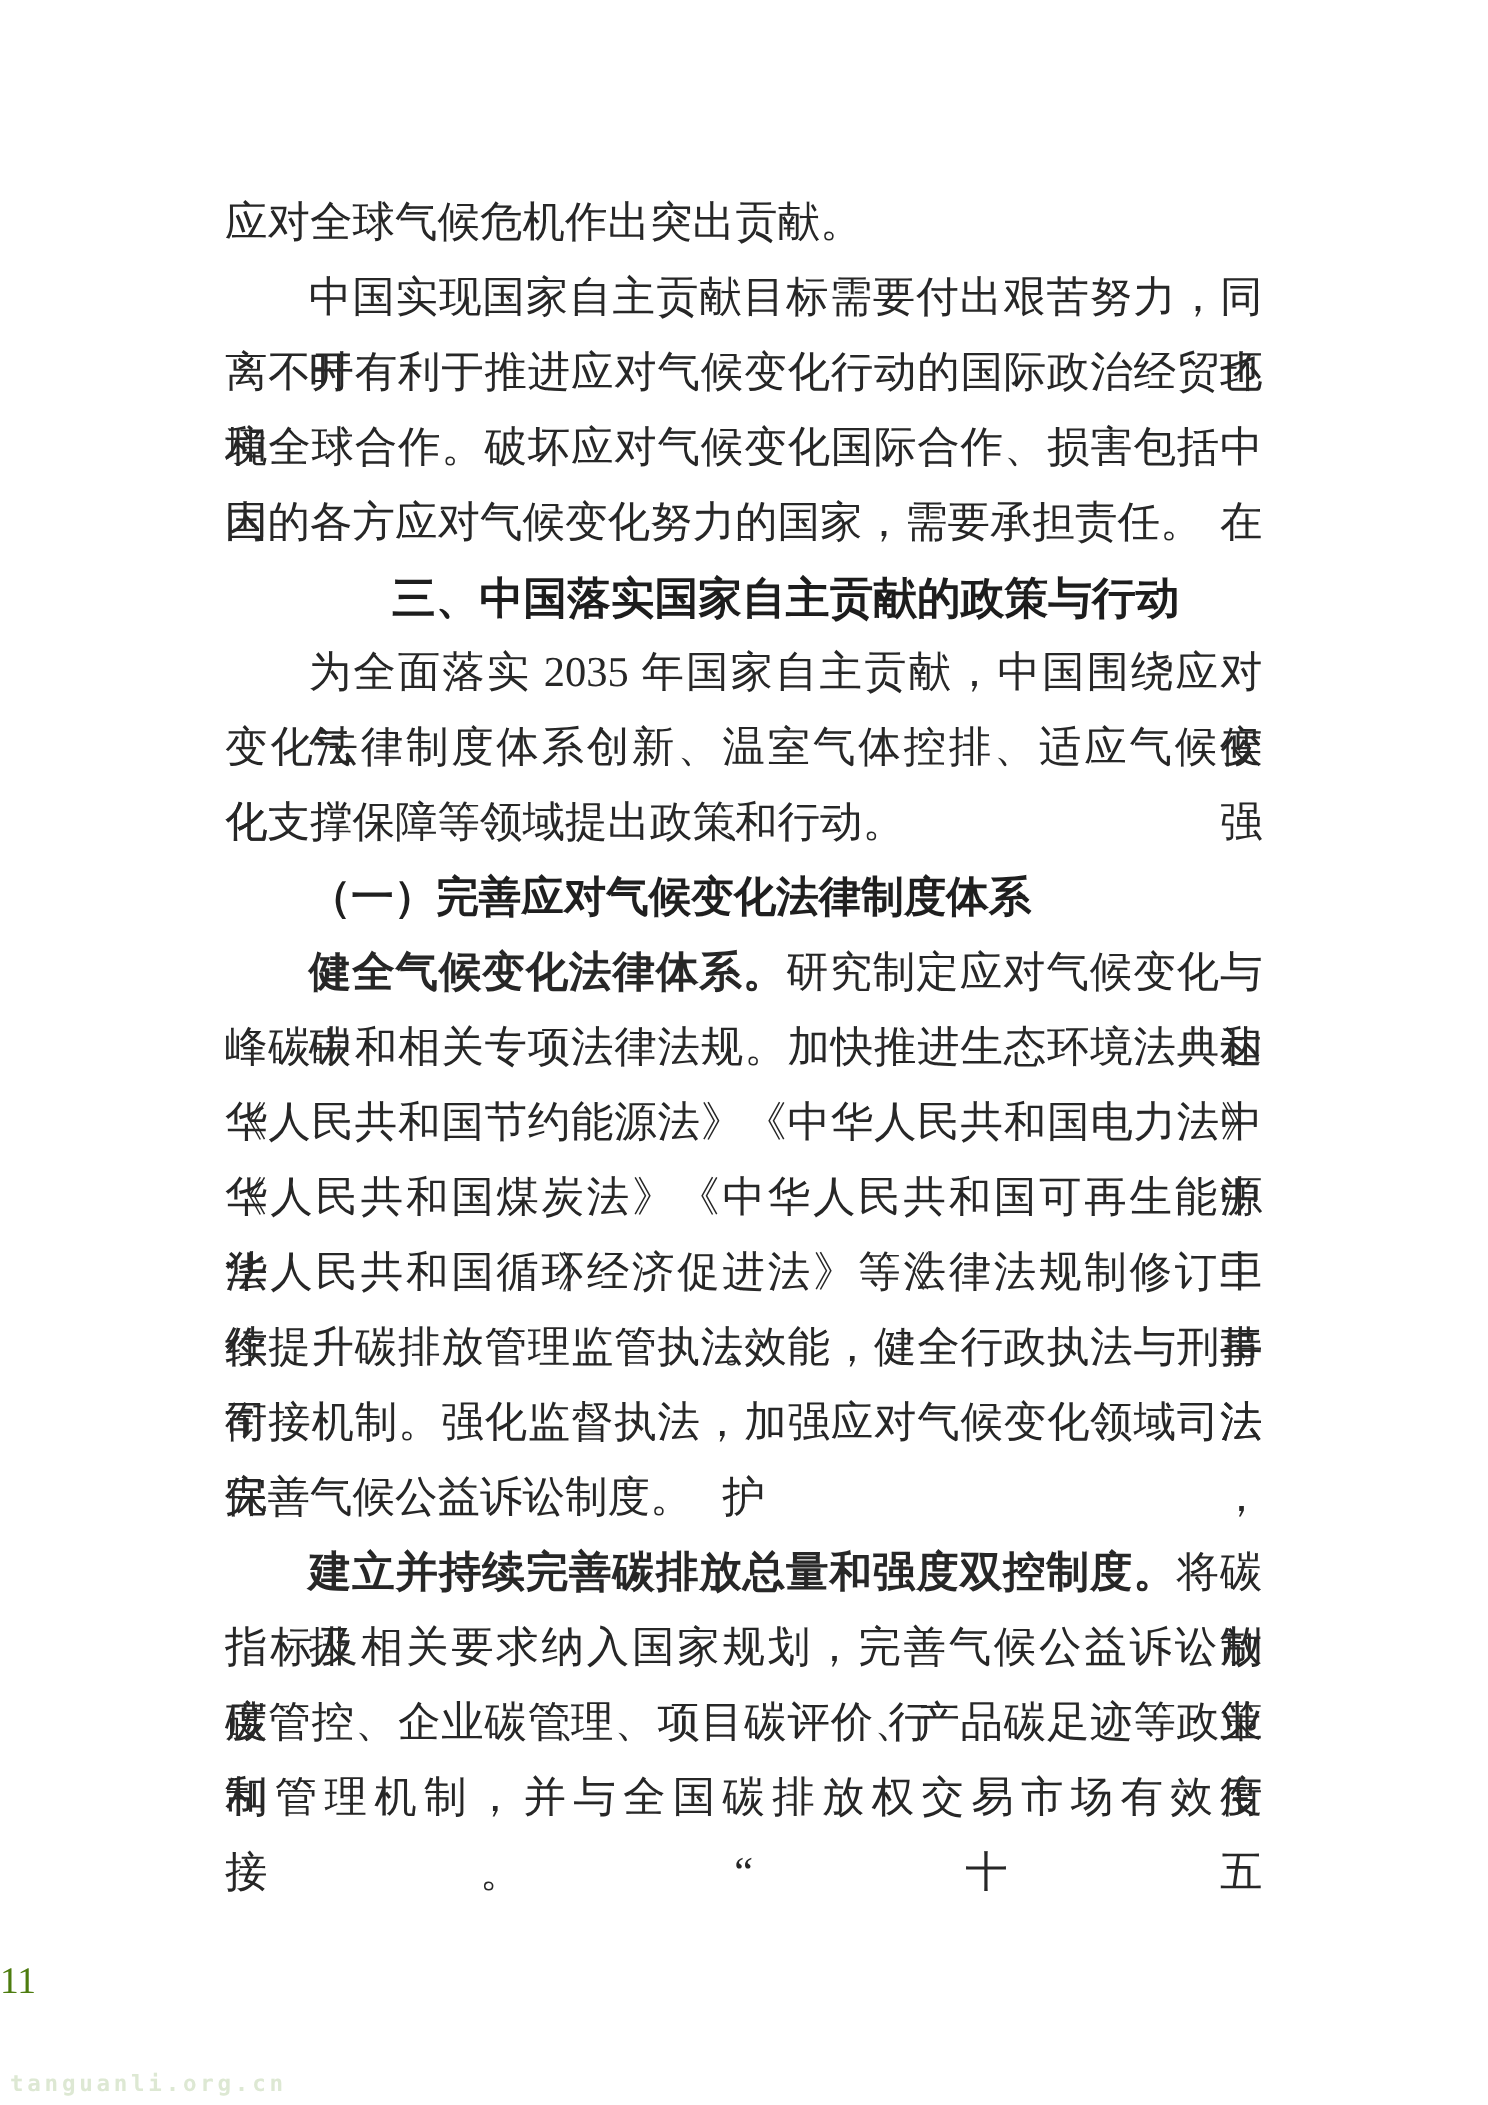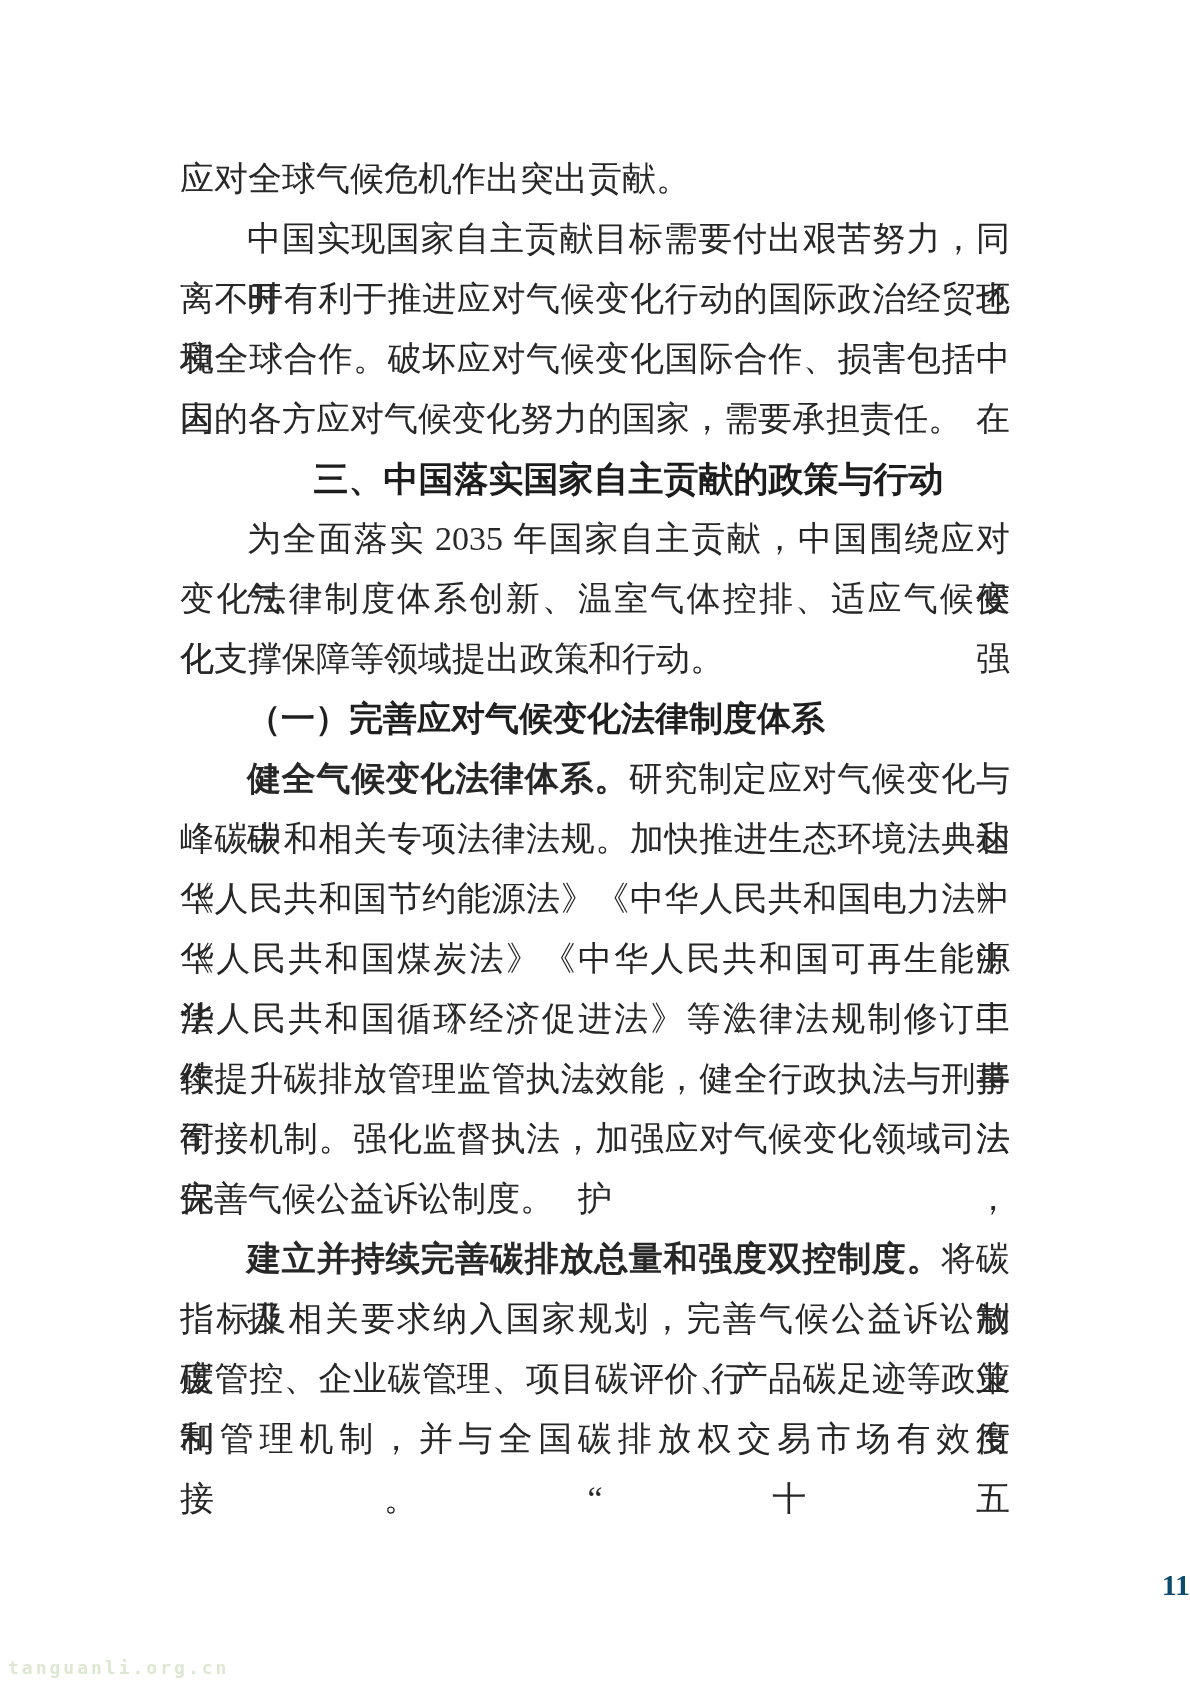--- a/index.html
+++ b/index.html
@@ -57,24 +57,23 @@
   .bold {
     font-weight: 700;
   }
   .page-number {
     position: absolute;
     top: 1555px;
     left: 0;
     width: 100%;
     height: 60px;
     line-height: 60px;
-    text-align: right;
+    text-align: left;
     font-size: 30px;
-    color: #0c4a6e;
-    font-weight: bold;
+    color: #4d7c0f;
   }
   .watermark {
     position: absolute;
     left: 8px;
     top: 1657px;
     font-family: "DejaVu Sans Mono", monospace;
     font-weight: 700;
     font-size: 18px;
     letter-spacing: 3px;
     color: #dde8d3;

